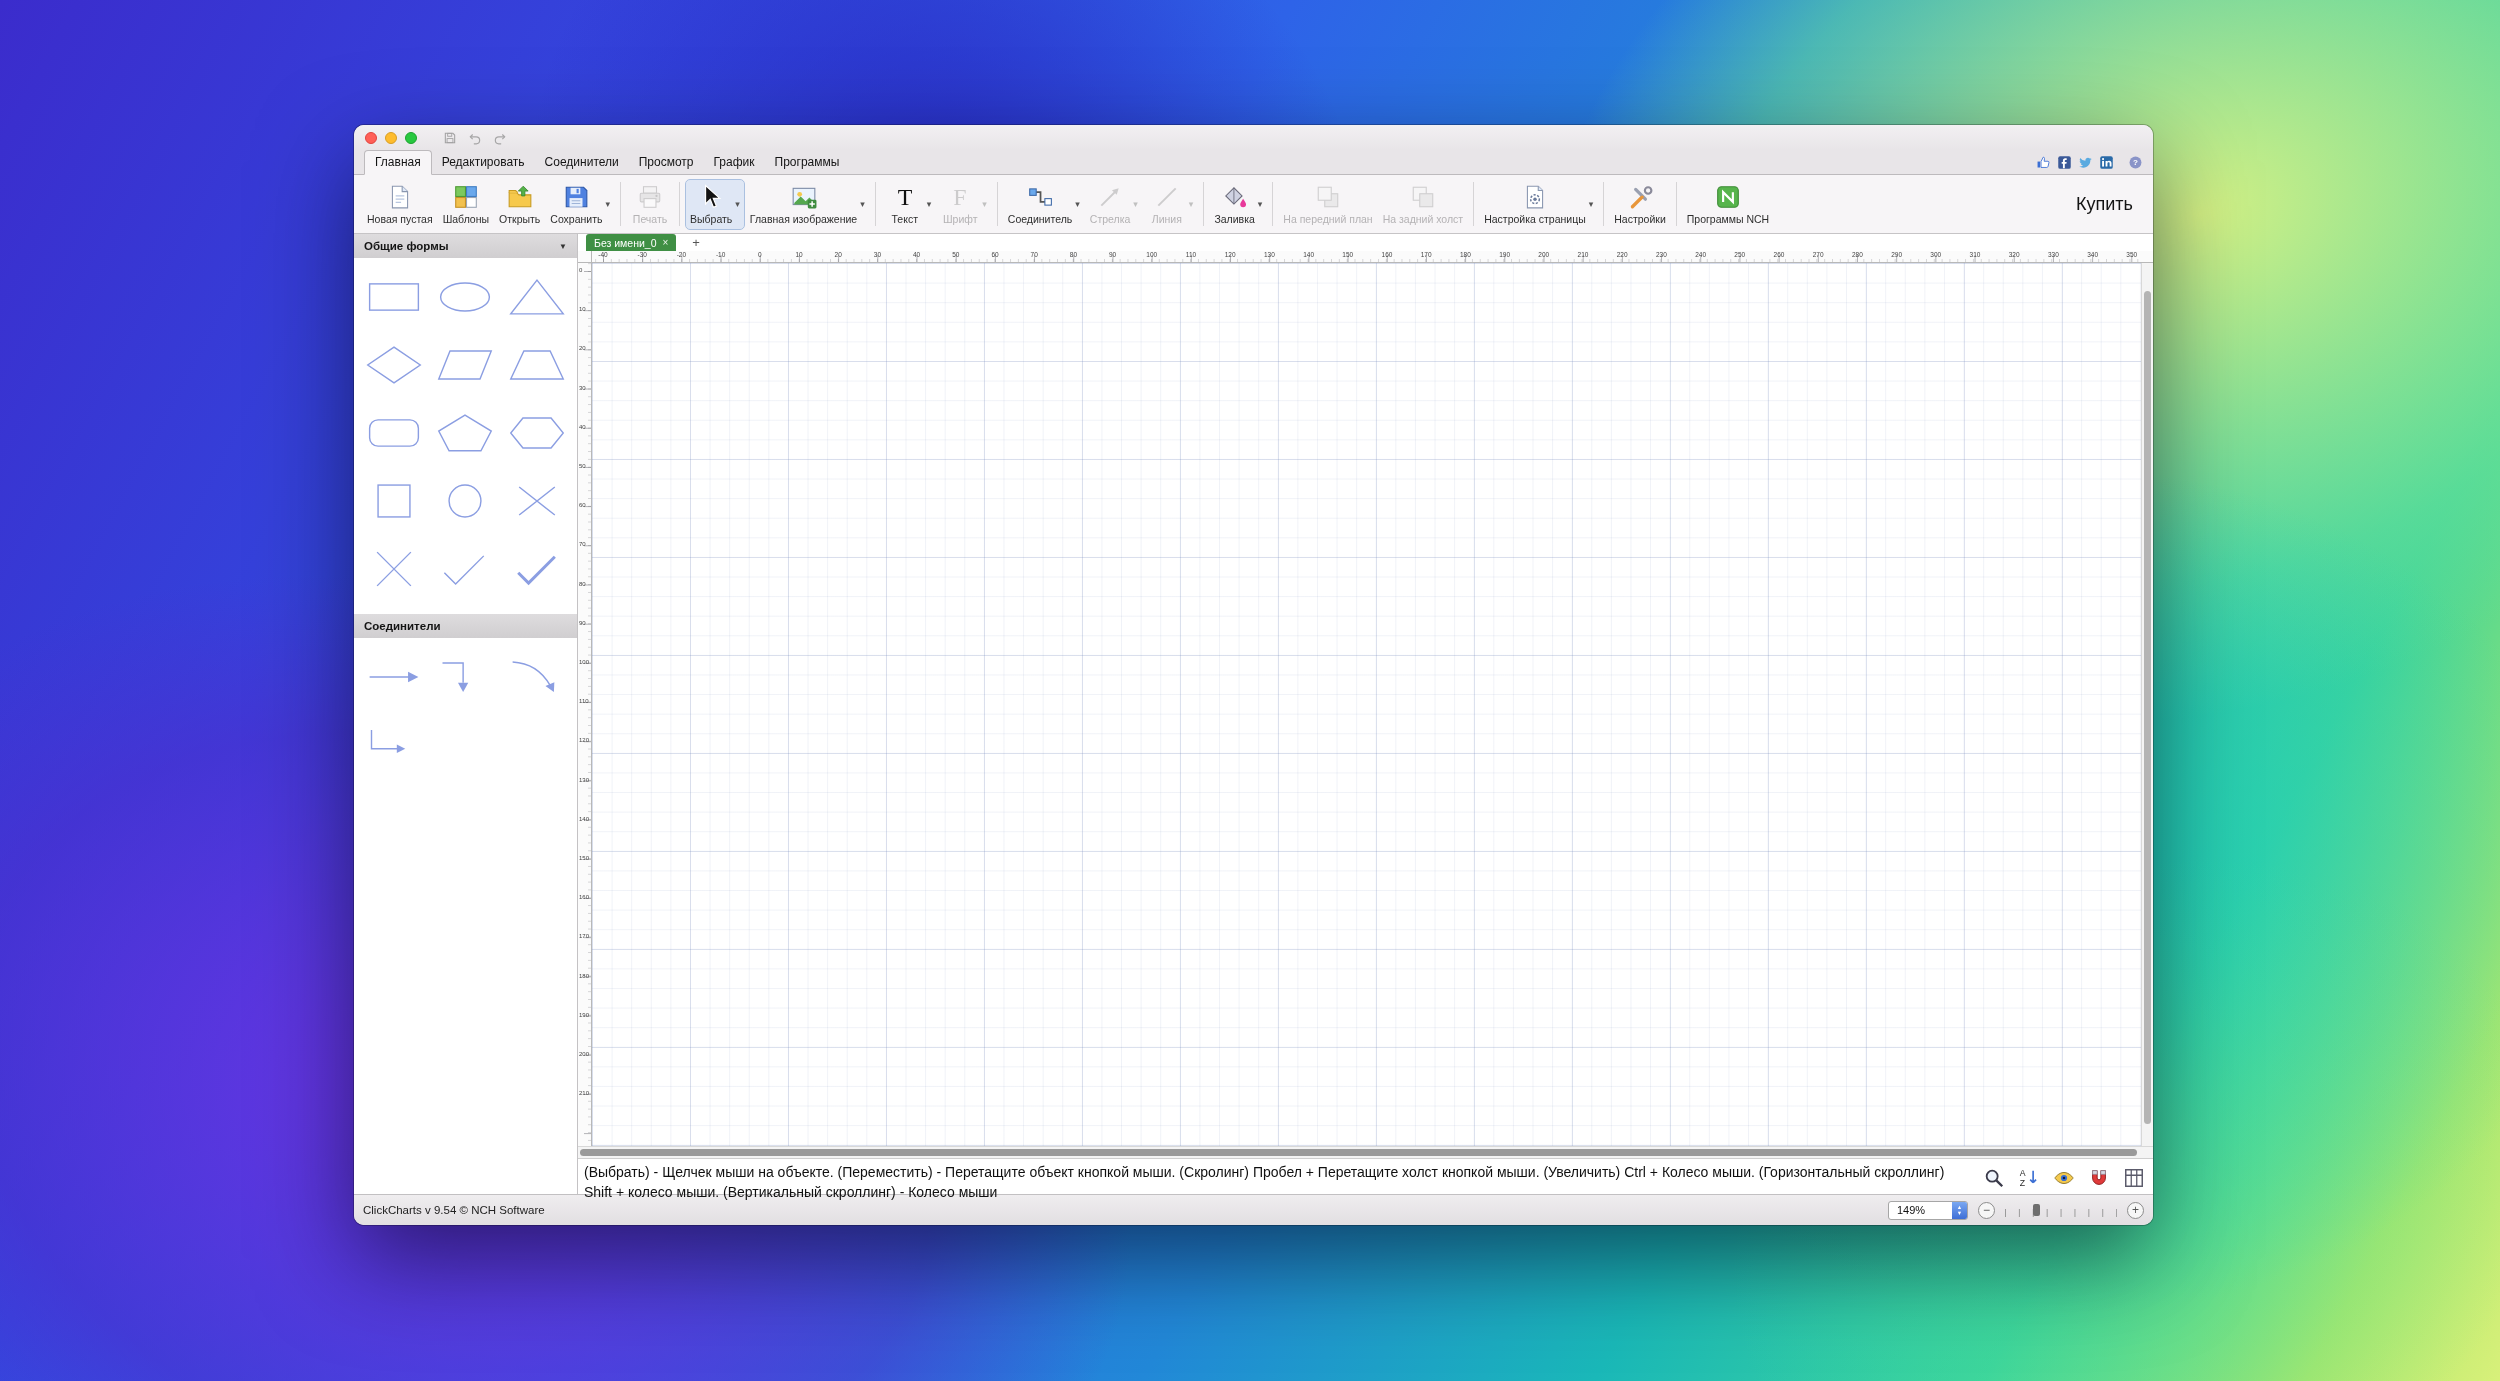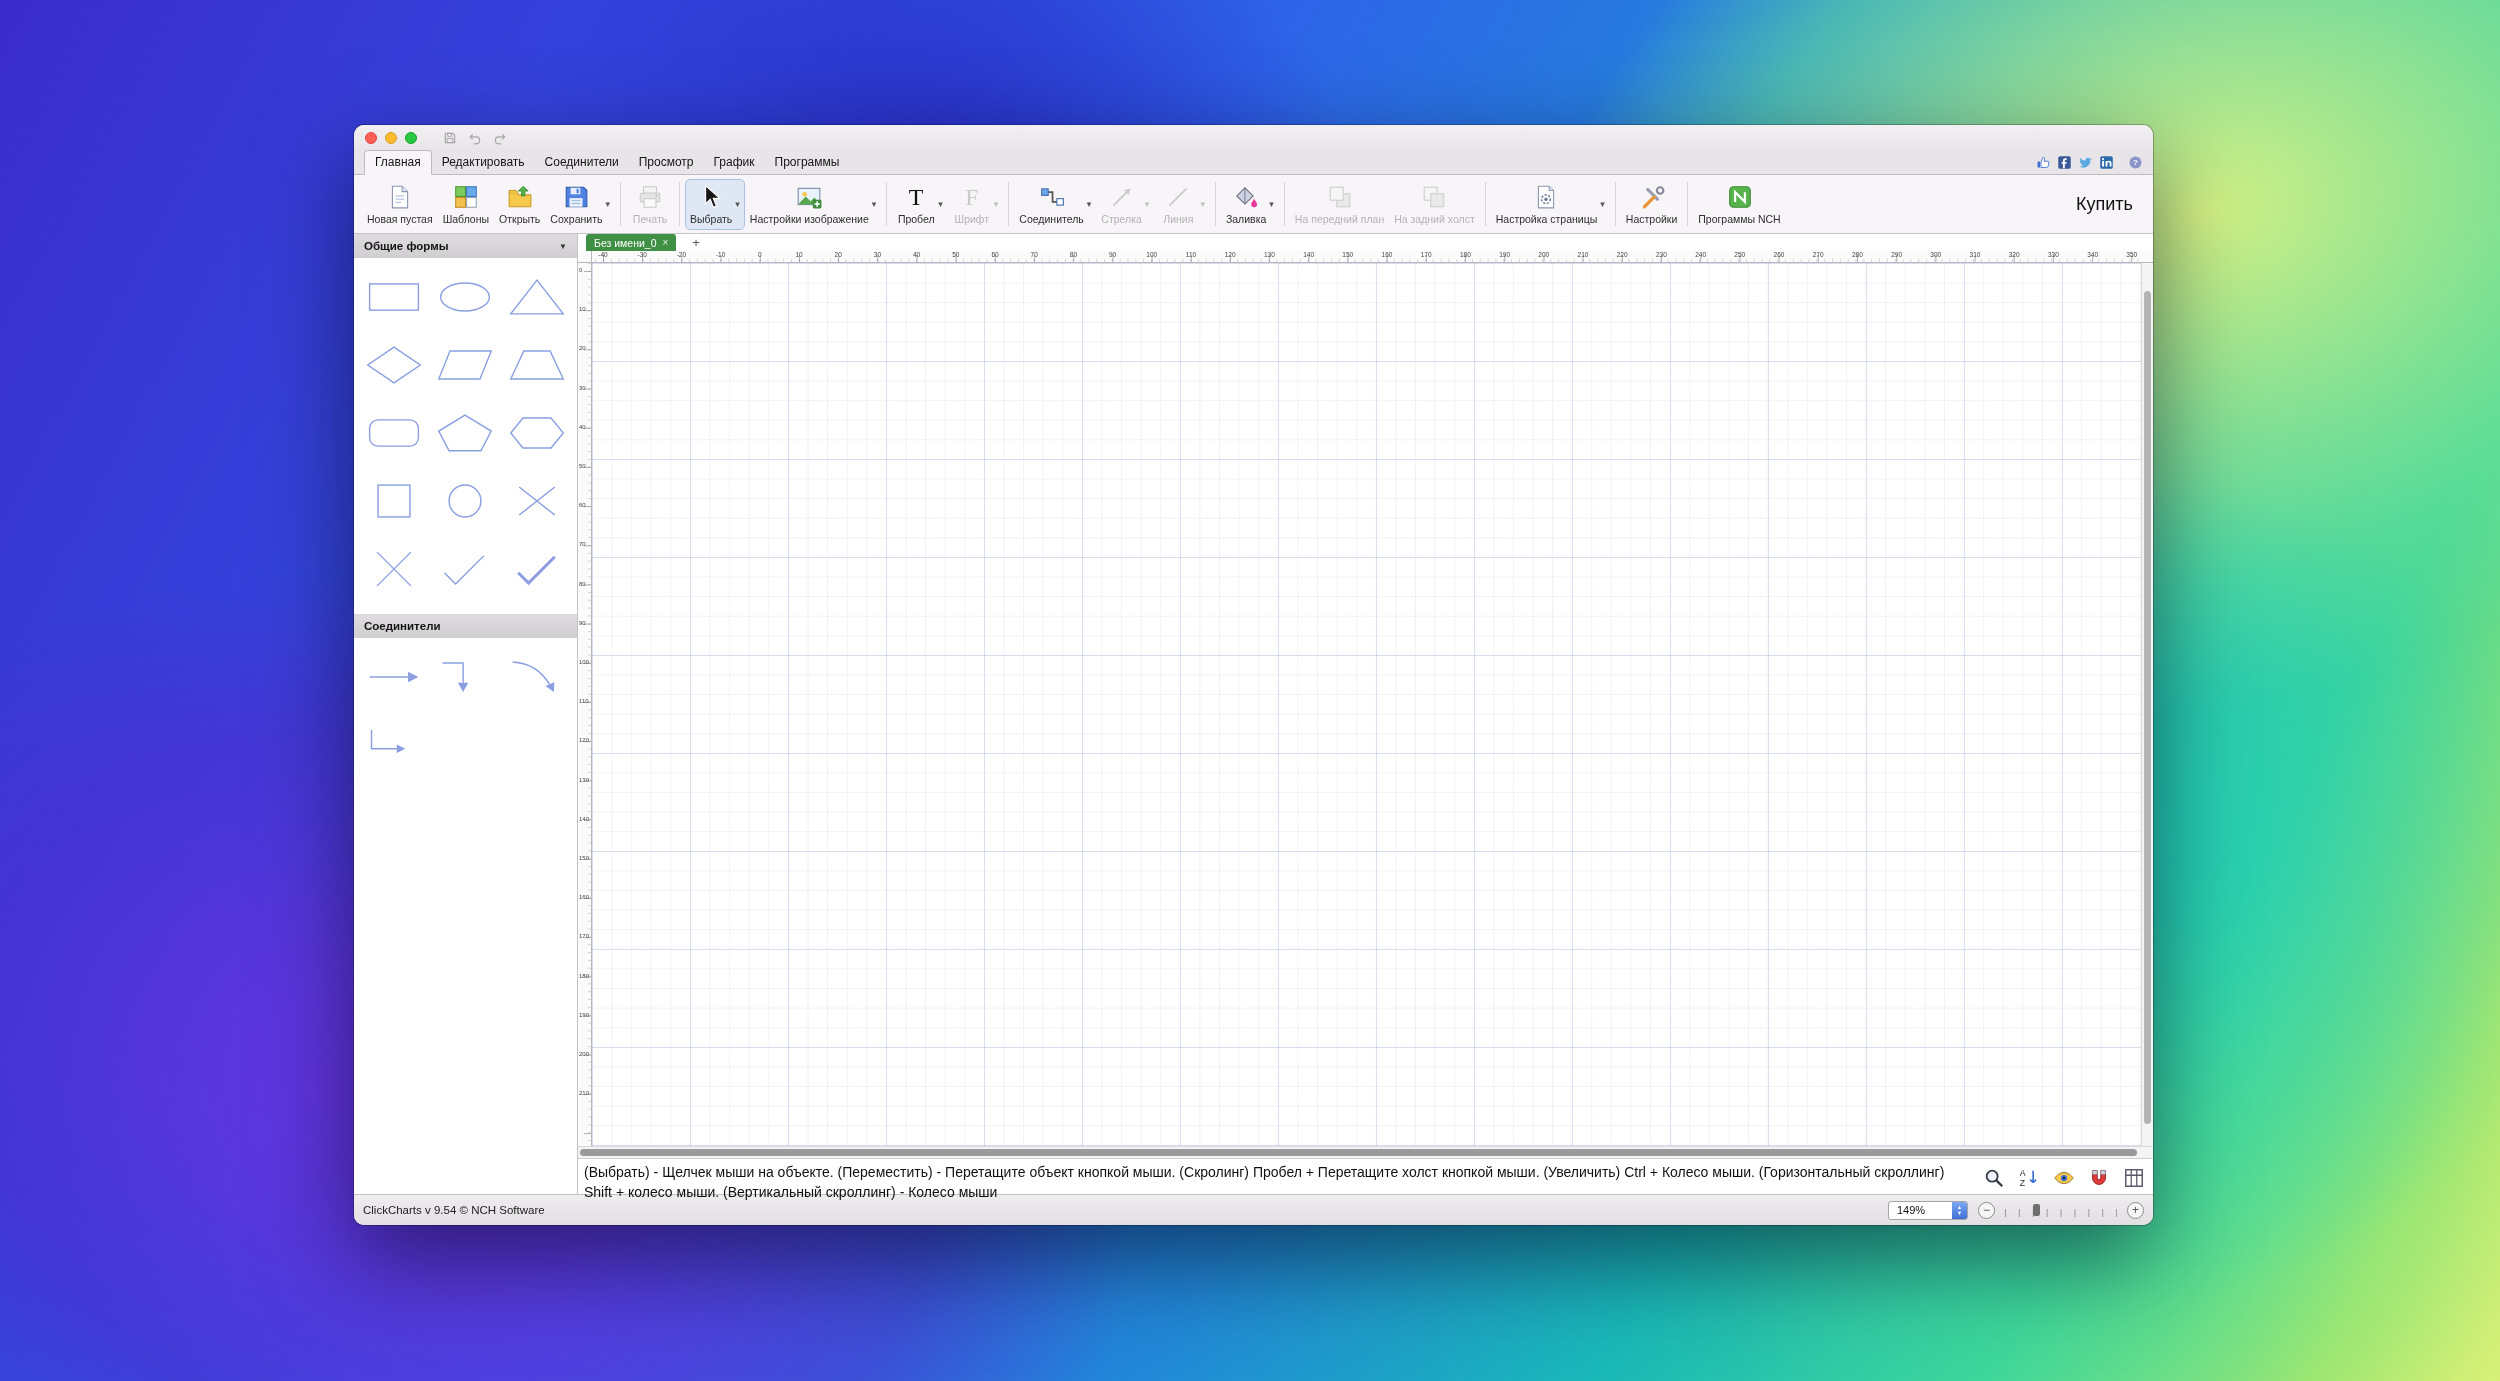--- a/index.html
+++ b/index.html
@@ -280,33 +280,33 @@
             <div class="tb-main">
               <span class="icon tb-icon">
                 <svg viewBox="0 0 24 24">
                   <rect x="2" y="4" width="20" height="15" fill="#eaf3fd" stroke="#7d8aa6"></rect>
                   <circle cx="8" cy="9.5" r="2.2" fill="#f4c94e"></circle>
                   <path d="M3 17.5l6-6 4.5 4.5 3.5-3.5 4 4v2.5H3z" fill="#55a84e"></path>
                   <rect x="15.5" y="14.5" width="8" height="8" rx="1.2" fill="#3f8c3f"></rect>
                   <path d="M19.5 16v5M17 18.5h5" stroke="#fff" stroke-width="1.4"></path>
                 </svg>
               </span>
-              <span class="tb-label">Настройки изображение</span>
+              <span class="tb-label">Главная изображение</span>
             </div>
             <span class="tb-dd">▾</span>
           </div>
           <div class="tb-sep"></div>
           <div class="tb-btn">
             <div class="tb-main">
               <span class="icon tb-icon">
                 <svg viewBox="0 0 24 24">
                   <text x="12" y="19.5" text-anchor="middle" font-size="22" font-family="Liberation Serif,serif" fill="#111">T</text>
                 </svg>
               </span>
-              <span class="tb-label">Пробел</span>
+              <span class="tb-label">Текст</span>
             </div>
             <span class="tb-dd">▾</span>
           </div>
           <div class="tb-btn disabled">
             <div class="tb-main">
               <span class="icon tb-icon">
                 <svg viewBox="0 0 24 24">
                   <text x="12" y="19.5" text-anchor="middle" font-size="22" font-family="Liberation Serif,serif" fill="#9a9a9a">F</text>
                 </svg>
               </span>

